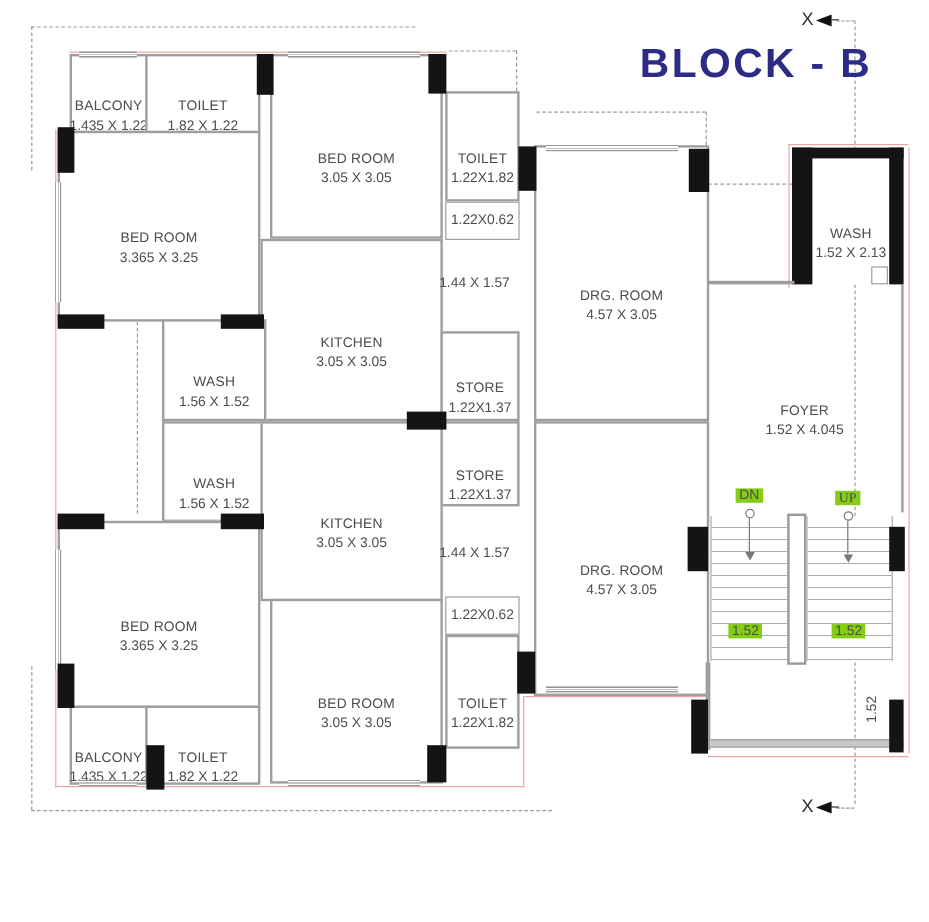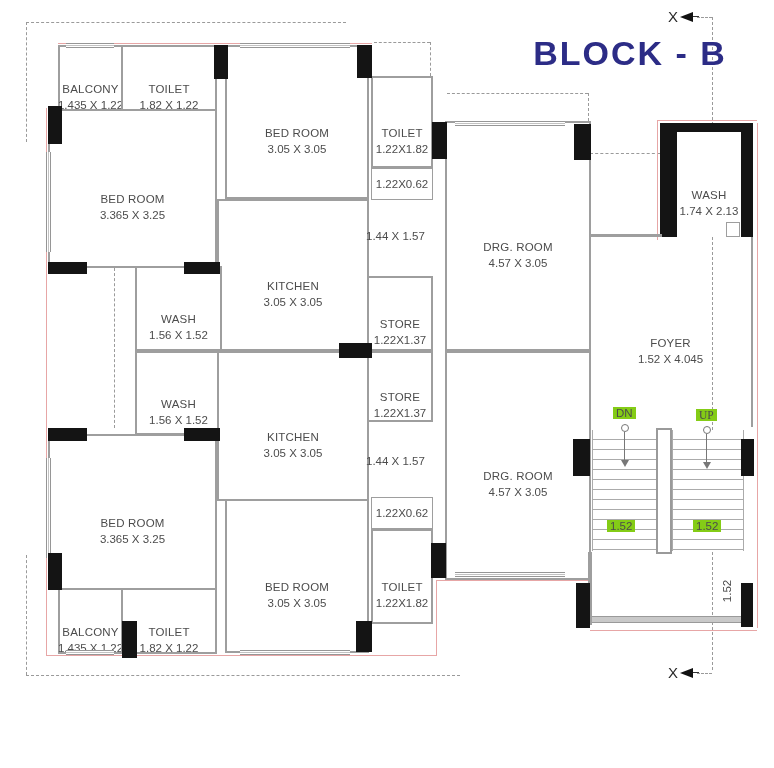--- a/index.html
+++ b/index.html
@@ -151,21 +151,21 @@
     <span class="rdim">1.22X0.62</span>
   </div>
   <div class="label" style="left:366px;top:455px;">
     <span>1.44 X 1.57</span>
   </div>
 
   <div style="position:absolute;left:660px;top:123px;width:93px;height:114px;box-sizing:border-box;background:#fff;border-left:17px solid #141414;border-top:9px solid #141414;border-right:12px solid #141414;">
     <div style="position:absolute;right:1px;bottom:0;width:12px;height:13px;border:1px solid #9e9e9e;background:#fff;"></div>
     <div style="width:100%;height:100%;display:flex;flex-direction:column;align-items:center;justify-content:center;text-align:center;">
       <span class="rname">WASH</span>
-      <span class="rdim">1.74 X 2.13</span>
+      <span class="rdim">1.52 X 2.13</span>
     </div>
   </div>
 
   <div class="wallseg" style="left:590px;top:234px;width:72px;height:3px;"></div>
   <div class="wallseg" style="left:588px;top:552px;width:4px;height:73px;"></div>
 
   <div class="treads" style="left:592px;top:430px;width:66px;height:121px;"></div>
   <div class="treads" style="left:672px;top:430px;width:70px;height:121px;"></div>
   <div class="divider" style="left:656px;top:428px;width:16px;height:126px;"></div>
   <div class="label halo" style="left:613px;top:407px;">

